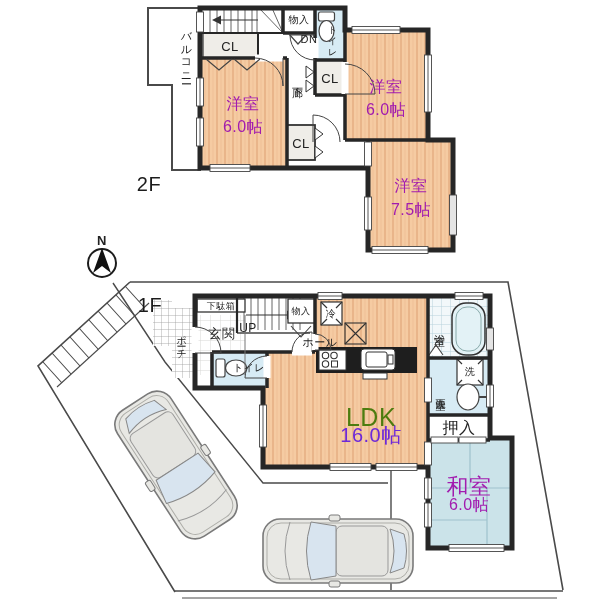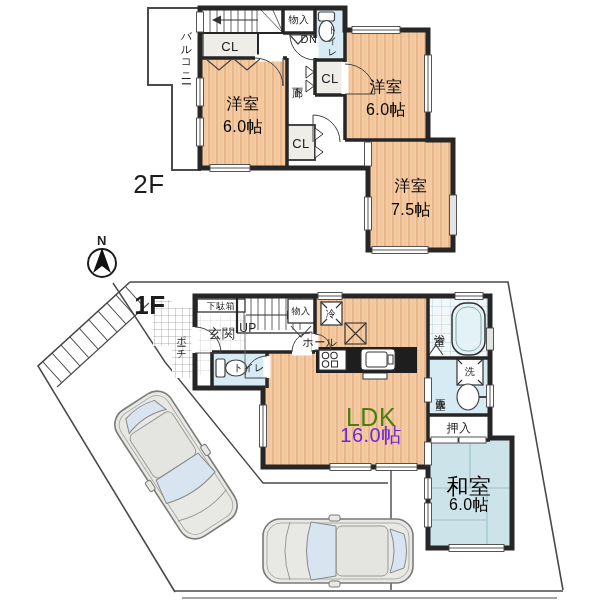--- a/index.html
+++ b/index.html
@@ -2,22 +2,22 @@
 <html><head>
 <meta charset="utf-8">
 <style>
   html,body{margin:0;padding:0;background:#fff;}
   .plan{position:relative;width:600px;height:600px;background:#fff;overflow:hidden;
         font-family:"Liberation Sans","DejaVu Sans",sans-serif;}
   .plan svg{position:absolute;left:0;top:0;}
   .lbl{position:absolute;transform:translate(-50%,-50%);color:#222;white-space:nowrap;
        line-height:1;letter-spacing:.5px;}
   .v{writing-mode:vertical-rl;text-orientation:upright;letter-spacing:1px;}
-  .room{font-size:16px;font-weight:500;color:#000000;text-align:right;}
-  .big{font-size:26px;color:#1c1c1c;}
+  .room{font-size:16px;font-weight:500;color:#a21caf;text-align:right;}
+  .big{font-size:20px;color:#1c1c1c;}
 </style>
 </head>
 <body>
 
 <div class="plan">
 <svg width="600" height="600" viewBox="0 0 600 600">
   <defs>
     <pattern id="wood" width="8" height="8" patternUnits="userSpaceOnUse">
       <rect width="8" height="8" fill="#F5CBA2"></rect>
       <line x1="1" y1="0" x2="1" y2="8" stroke="#E5AC80" stroke-width="1.4"></line>
@@ -247,31 +247,31 @@
   <div class="lbl" style="left:299px;top:20px;font-size:10px;">物入</div>
   <div class="lbl v" style="left:332px;top:36px;font-size:9px;">トイレ</div>
   <div class="lbl v" style="left:297px;top:79px;font-size:11px;">廊下</div>
   <div class="lbl room" style="left:243px;top:104px;">洋室</div>
   <div class="lbl room" style="left:243px;top:127px;">6.0帖</div>
   <div class="lbl room" style="left:386px;top:87px;">洋室</div>
   <div class="lbl room" style="left:386px;top:110px;">6.0帖</div>
   <div class="lbl room" style="left:411px;top:186px;">洋室</div>
   <div class="lbl room" style="left:411px;top:210px;">7.5帖</div>
 
-  <div class="lbl big" style="left:150px;top:305px;font-weight:bold;">1F</div>
+  <div class="lbl big" style="left:150px;top:305px;">1F</div>
   <div class="lbl" style="left:102px;top:240px;font-size:13px;font-weight:bold;">N</div>
   <div class="lbl v" style="left:181px;top:341px;font-size:10px;">ポーチ</div>
   <div class="lbl" style="left:221px;top:306px;font-size:9px;">下駄箱</div>
   <div class="lbl" style="left:222px;top:333px;font-size:13px;">玄関</div>
   <div class="lbl" style="left:248px;top:328px;font-size:12px;">UP</div>
   <div class="lbl" style="left:284px;top:342px;font-size:11px;margin-left:36px;">ホール</div>
   <div class="lbl" style="left:301px;top:311px;font-size:9px;">物入</div>
   <div class="lbl" style="left:331px;top:314px;font-size:10px;">冷</div>
   <div class="lbl" style="left:249px;top:368px;font-size:10px;">トイレ</div>
   <div class="lbl" style="left:371px;top:417px;font-size:25px;font-weight:500;color:#4d7c0f;">LDK</div>
   <div class="lbl" style="left:371px;top:435px;font-size:20px;font-weight:400;color:#6d28d9;">16.0帖</div>
   <div class="lbl v" style="left:439px;top:327px;font-size:11px;">浴室</div>
   <div class="lbl" style="left:470px;top:372px;font-size:10px;">洗</div>
   <div class="lbl v" style="left:440px;top:392px;font-size:10px;">洗面室</div>
-  <div class="lbl" style="left:459px;top:428px;font-size:12px;">押入</div>
+  <div class="lbl" style="left:459px;top:428px;font-size:16px;">押入</div>
   <div class="lbl room" style="left:469px;top:487px;font-size:22px;">和室</div>
   <div class="lbl room" style="left:469px;top:505px;font-size:16px;">6.0帖</div>
 </div>
 
 </body></html>

